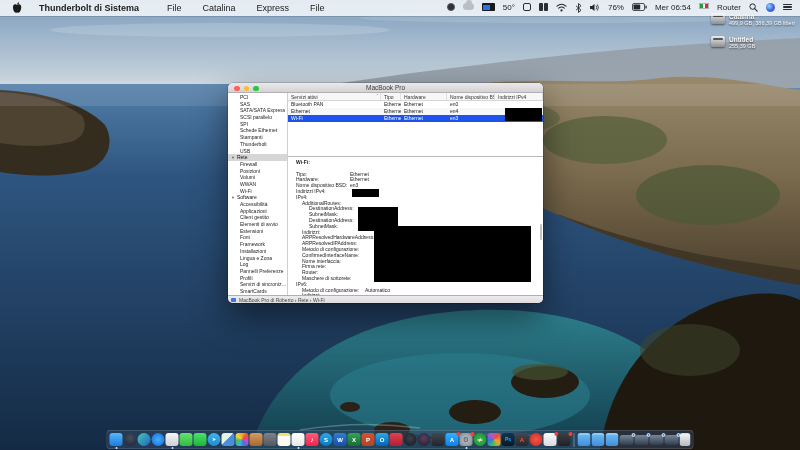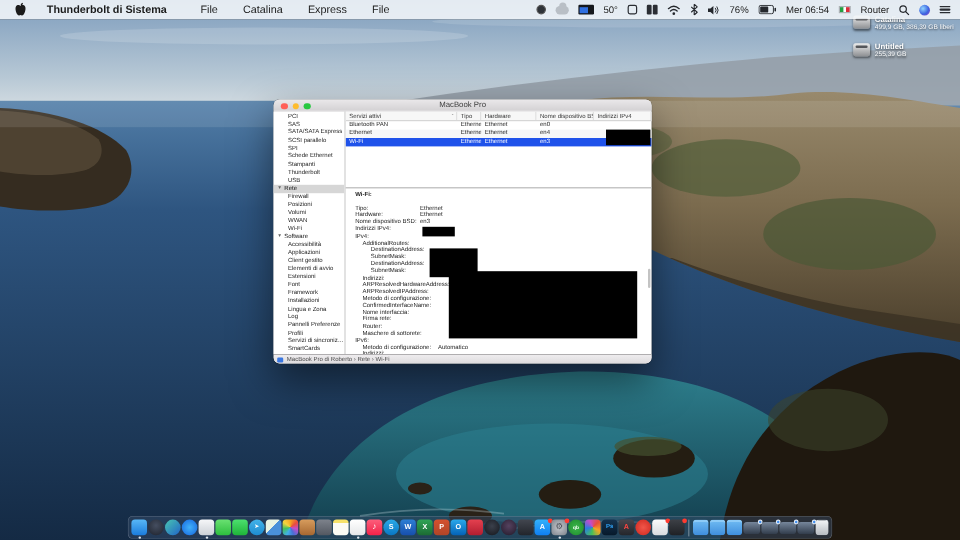--- a/index.html
+++ b/index.html
@@ -10,21 +10,21 @@
 
   
   .menubar{position:absolute;top:0;left:0;right:0;height:16px;z-index:40;
     background:rgba(243,246,249,0.88);display:flex;align-items:center;
     font-size:9px;color:#1b1b1b;padding:0 8px;box-shadow:0 0.5px 0 rgba(0,0,0,.25);}
   .mb-left{display:flex;align-items:center;gap:16px;}
   .apple{width:11px;height:12px;display:flex;align-items:center;margin-left:4px;}
   .appname{font-weight:bold;}
   .menus{display:flex;gap:21px;margin-left:12px;}
   .menu-item{cursor:default;}
-  .mb-right{margin-left:auto;display:flex;align-items:center;gap:8px;font-size:8px;color:#222;}
+  .mb-right{margin-left:auto;display:flex;align-items:flex-start;gap:8px;font-size:8px;color:#222;}
   .mi{display:flex;align-items:center;}
   .dotic{width:8px;height:8px;border-radius:50%;background:#2e3238;border:1px solid #555;}
   .cloudic{width:11px;height:7px;background:#b9bfc6;border-radius:4px;position:relative;}
   .cloudic::before{content:"";position:absolute;left:3px;top:-3px;width:6px;height:6px;border-radius:50%;background:#b9bfc6;}
   .meteric{width:13px;height:8px;background:#15181d;border-radius:1px;display:flex;align-items:center;padding:1px;}
   .meteric i{display:block;width:7px;height:5px;background:#2f6fe0;}
   .boxic{width:8px;height:8px;border:1.2px solid #2a2d33;border-radius:2px;}
   .colic{width:9px;height:8px;display:flex;gap:1.5px;}
   .colic i{flex:1;background:#2a2d33;border-radius:1px;}
   .flag{width:10px;height:6px;display:flex;border:0.5px solid rgba(0,0,0,.25);}

